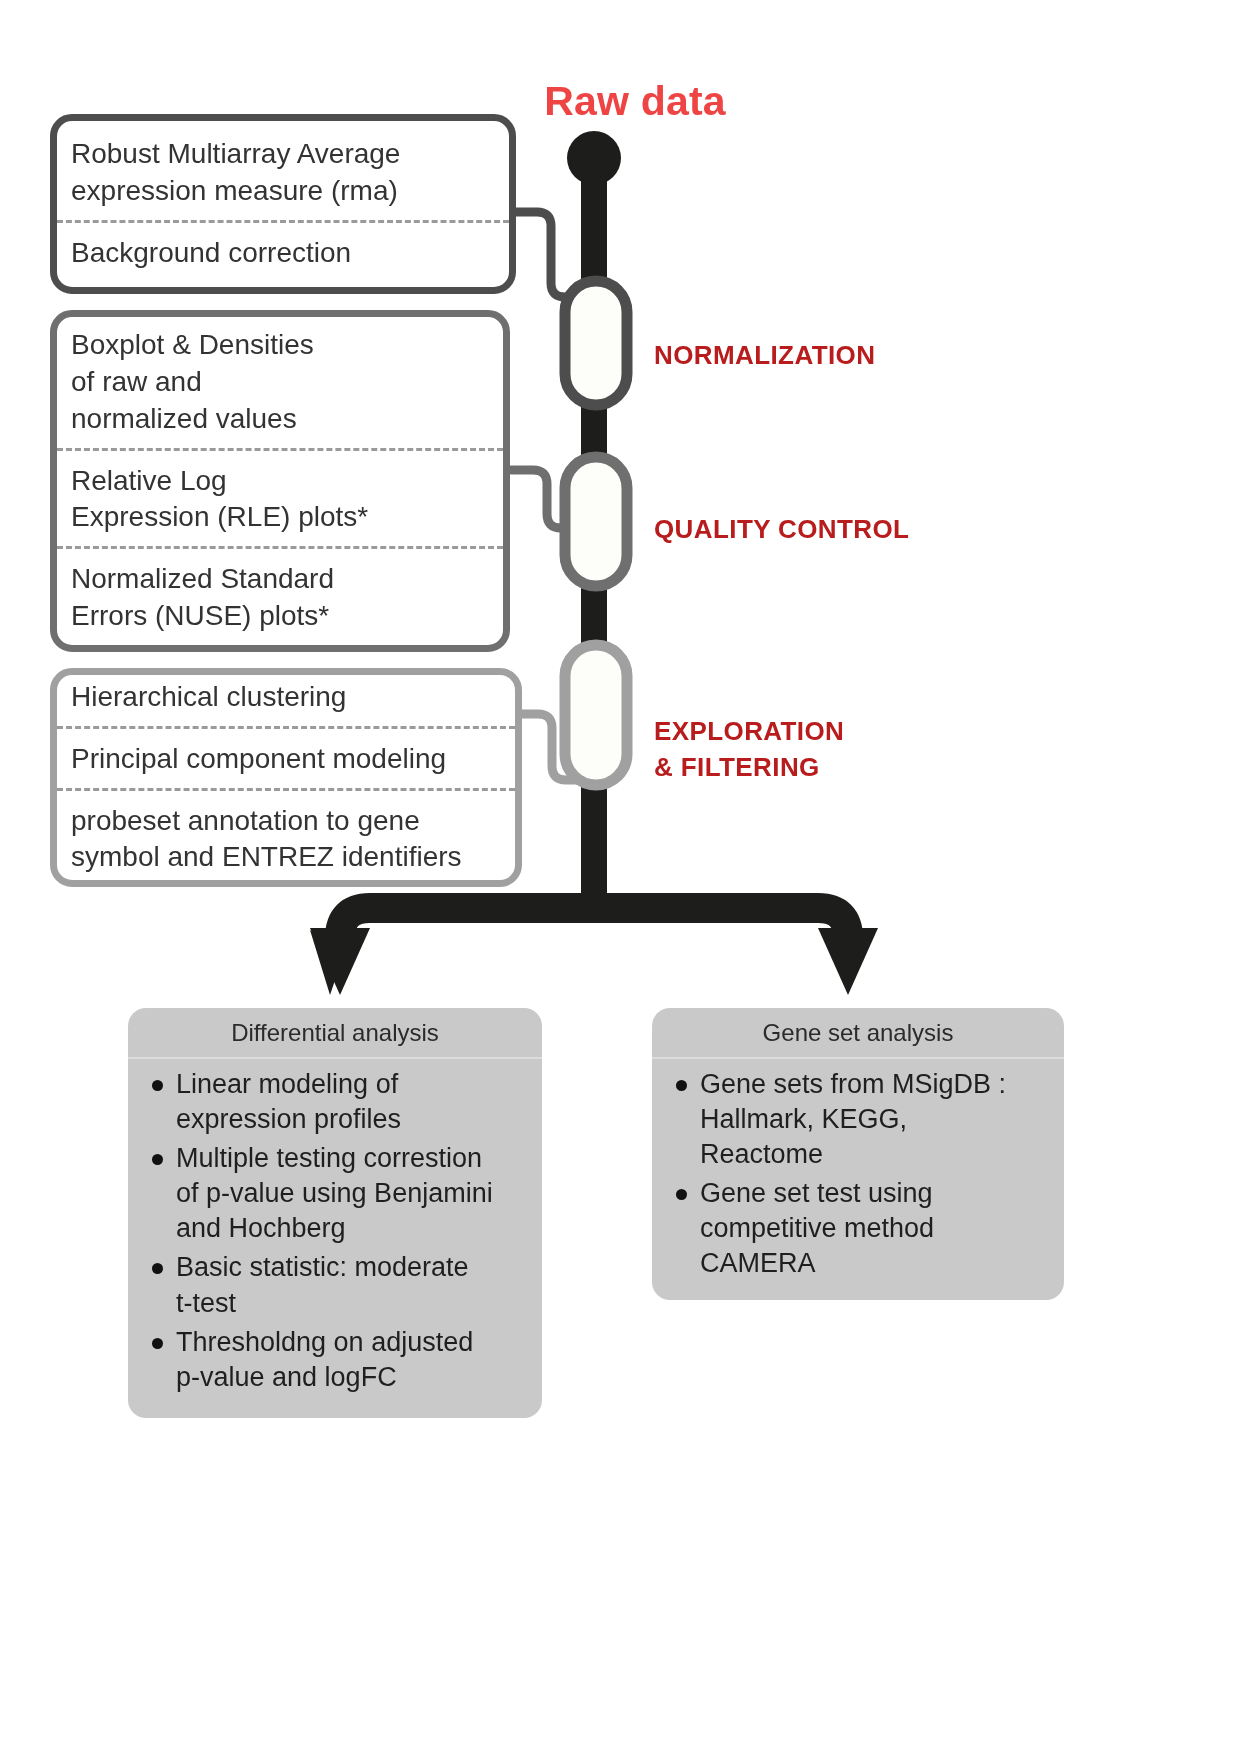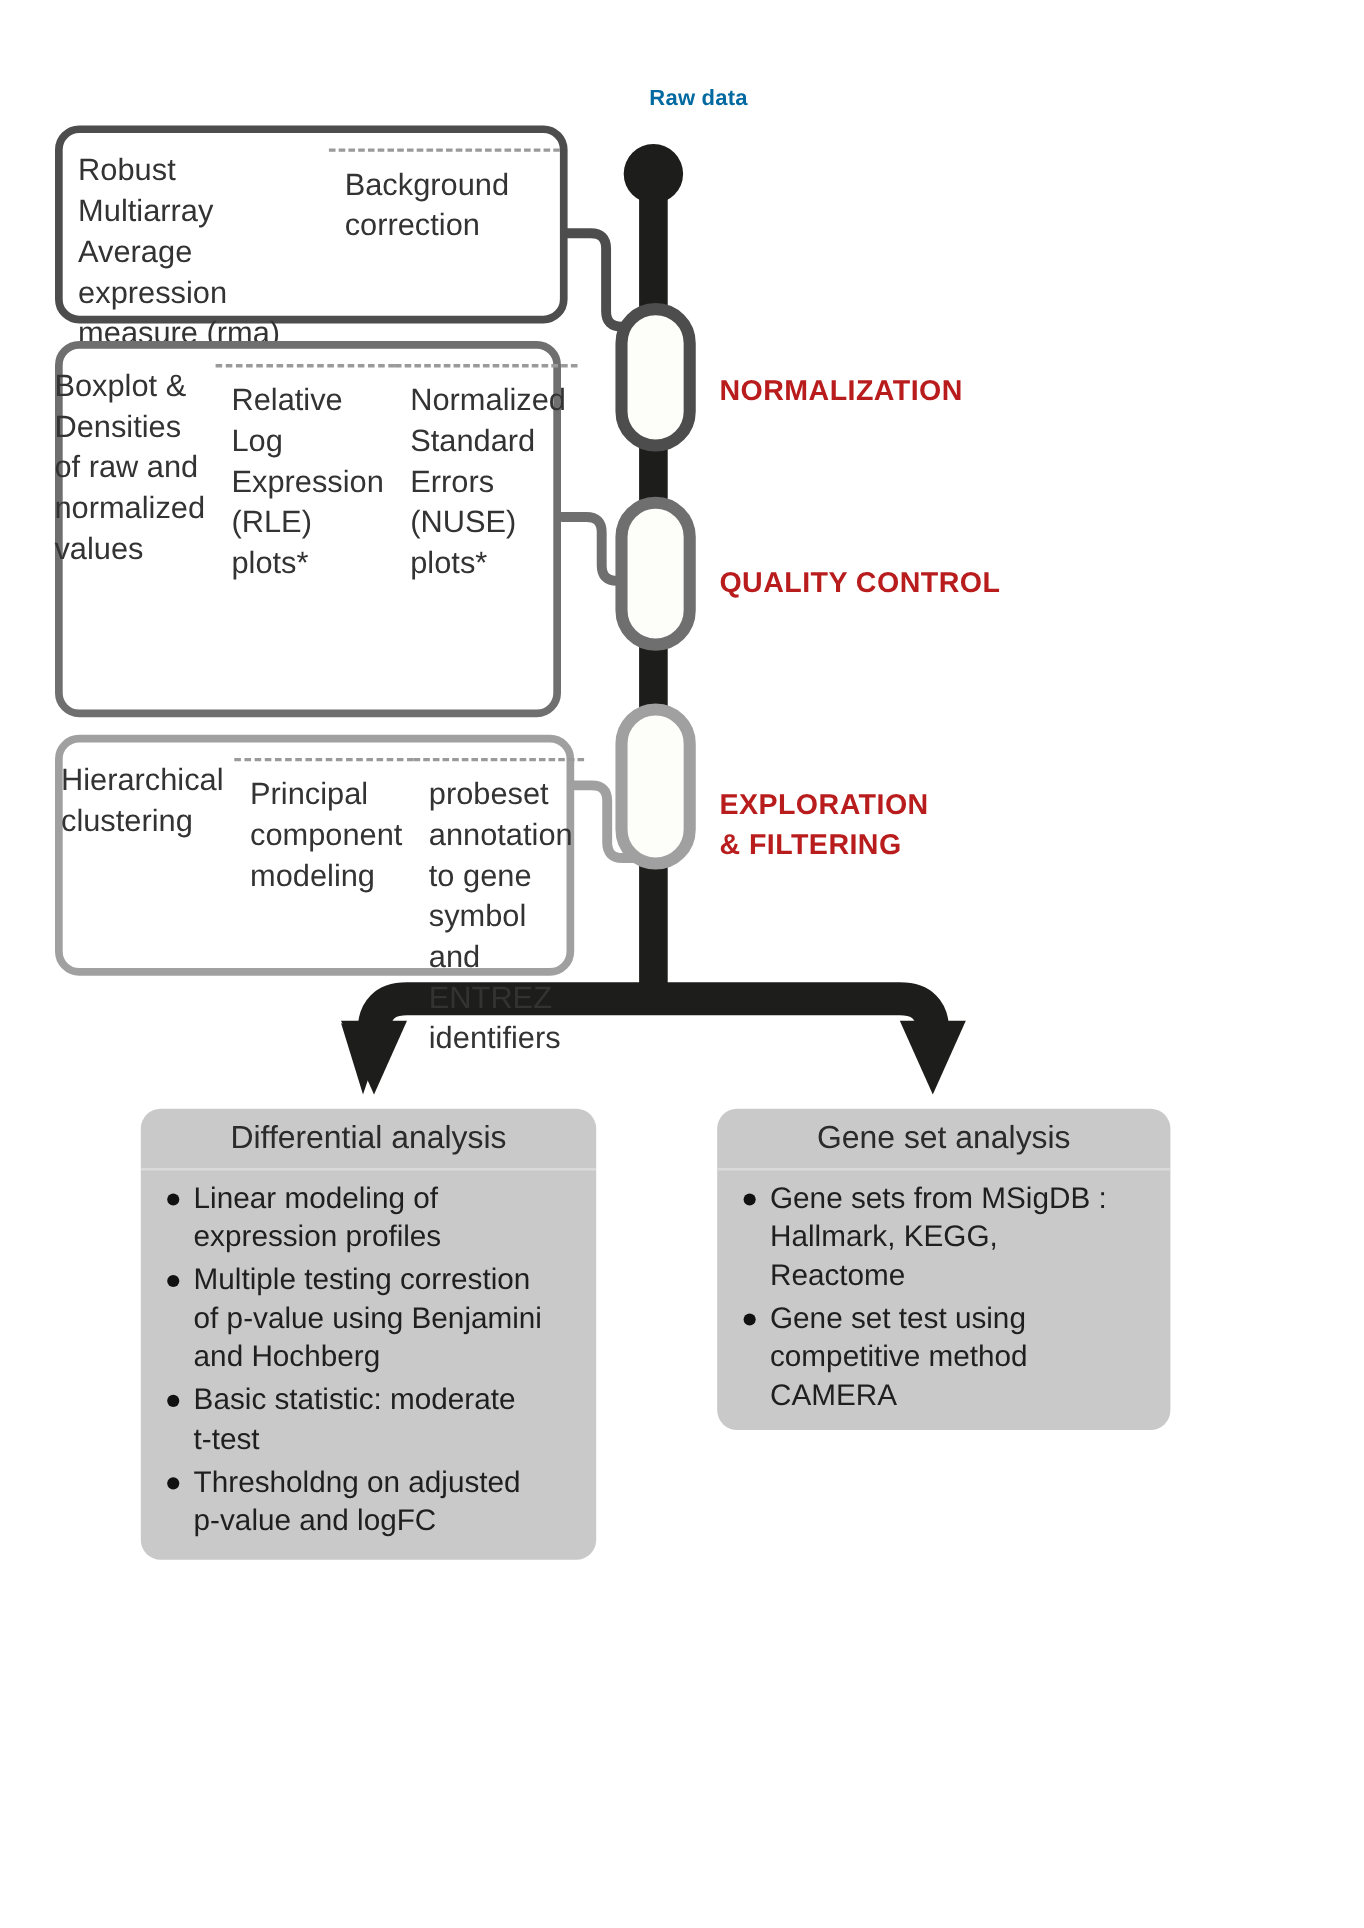--- a/index.html
+++ b/index.html
@@ -29,24 +29,24 @@
     pointer-events: none;
   }
 
   
   .raw-title {
     position: absolute;
     left: 505px;
     top: 78px;
     width: 260px;
     text-align: center;
-    font-size: 20px;
+    font-size: 41px;
     font-weight: bold;
     letter-spacing: 0.2px;
-    color: #0369a1;
+    color: #ef4444;
   }
 
   
   .stage-box {
     position: absolute;
     box-sizing: border-box;
     background: #ffffff;
     border-radius: 22px;
     padding: 10px 0 10px 0;
   }
@@ -60,20 +60,21 @@
   }
   .stage-box.b3 {
     left: 50px; top: 668px; width: 472px; height: 219px;
     border: 7px solid #a0a0a0;
   }
 
   .stage-rows {
     position: relative;
     height: 100%;
     display: flex;
+    flex-direction: column;
     justify-content: center;
   }
   .stage-row {
     position: relative;
     padding: 6px 10px 6px 14px;
     font-size: 28px;
     line-height: 1.32;
     color: #333333;
     white-space: pre-line;
   }
@@ -103,21 +104,21 @@
     box-sizing: border-box;
     background: #c9c9c9;
     border-radius: 18px;
     overflow: hidden;
   }
   .result-card.left  { left: 128px; top: 1008px; width: 414px; height: 410px; }
   .result-card.right { left: 652px; top: 1008px; width: 412px; height: 292px; }
 
   .card-title {
     text-align: center;
-    font-size: 29px;
+    font-size: 24px;
     color: #2b2b2b;
     padding: 11px 10px 10px 10px;
     border-bottom: 2px solid #dcdcdc;
   }
   .card-list {
     margin: 0;
     padding: 8px 14px 12px 18px;
     list-style: none;
   }
   .card-list li {

